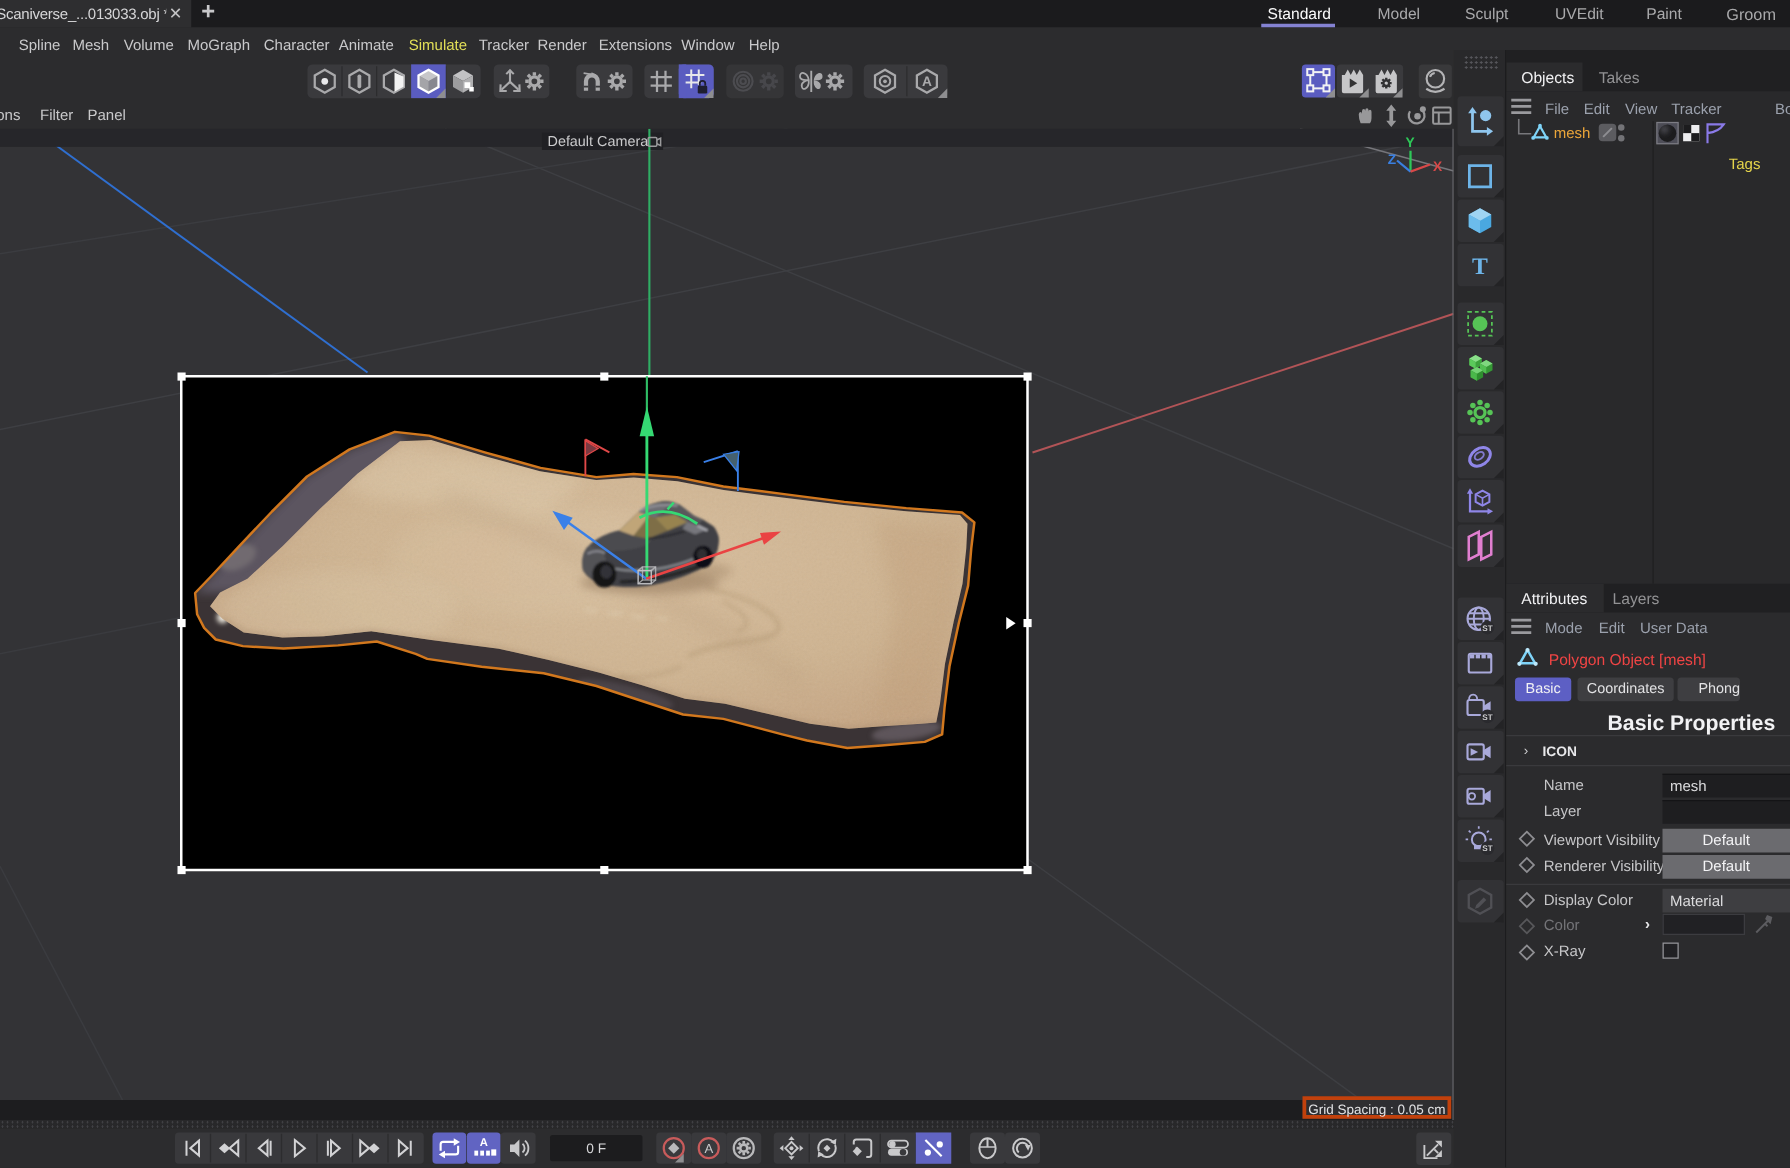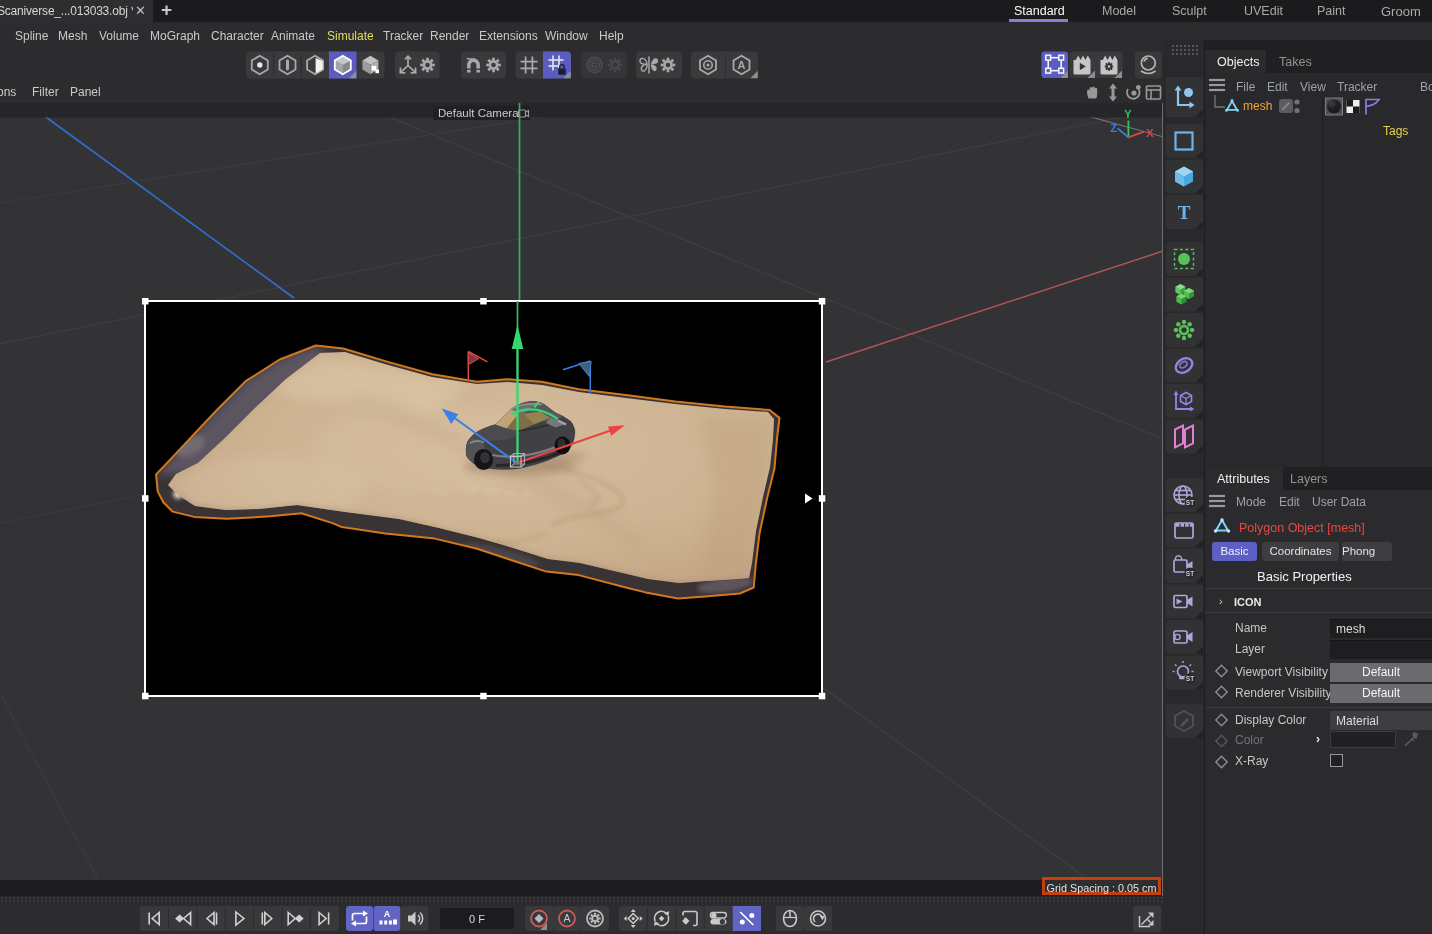--- a/index.html
+++ b/index.html
@@ -765,22 +765,22 @@
 <div class="abs" style="left:1312px;top:495px;font-size:12px;color:#9ba1ad;">User Data</div>
 <svg class="abs" style="left:1212px;top:518px;" width="20" height="18" viewBox="0 0 20 18">
       <polygon points="10,2 16,12.5 4,12.5" fill="none" stroke="#7fd4f8" stroke-width="2"></polygon>
       <circle cx="10" cy="2" r="1.7" fill="#bce8fb"></circle>
       <circle cx="16.5" cy="13" r="1.7" fill="#bce8fb"></circle>
       <circle cx="3.5" cy="13" r="1.7" fill="#bce8fb"></circle>
     </svg>
 <div class="abs" style="left:1239px;top:521px;font-size:12.5px;color:#ef4444;">Polygon Object [mesh]</div>
 <div class="abs" style="left:1212px;top:542px;width:45px;height:19px;background:#5d5fc4;border-radius:3px;color:#f2f2f4;font-size:11.5px;text-align:center;line-height:19px;">Basic</div>
 <div class="abs" style="left:1262px;top:542px;width:77px;height:19px;background:#3e3e41;border-radius:3px;color:#e2e2e4;font-size:11.5px;text-align:center;line-height:19px;">Coordinates</div>
-<div class="abs" style="left:1342px;top:542px;width:50px;height:19px;background:#3e3e41;border-radius:3px;color:#e2e2e4;font-size:11.5px;text-align:left;line-height:19px;">Phong</div>
-<div class="abs" style="left:1257px;top:569px;font-size:13px;font-weight:normal;color:#f2f2f4;">Basic Properties</div>
+<div class="abs" style="left:1342px;top:542px;width:50px;height:19px;background:#3e3e41;border-radius:3px;color:#e2e2e4;font-size:11.5px;text-align:right;line-height:19px;">Phong</div>
+<div class="abs" style="left:1286px;top:569px;font-size:17px;font-weight:bold;color:#f2f2f4;">Basic Properties</div>
 <div class="abs" style="left:1205px;top:588px;width:227px;height:1px;background:#3a3a3d;"></div>
 <div class="abs" style="left:1219px;top:595px;font-size:11px;color:#d0d0d2;">›</div>
 <div class="abs" style="left:1234px;top:596px;font-size:11px;font-weight:bold;color:#e8e8ea;">ICON</div>
 <div class="abs" style="left:1205px;top:612px;width:227px;height:1px;background:#3a3a3d;"></div>
 <div class="abs" style="left:1235px;top:621px;font-size:12px;color:#c6c6c8;text-align:right;">Name</div>
 <div class="abs" style="left:1330px;top:619px;width:102px;height:19px;background:#1e1e20;border-top:1px solid #141416;"></div>
 <div class="abs" style="left:1336px;top:622px;font-size:12px;color:#dcdcde;">mesh</div>
 <div class="abs" style="left:1235px;top:642px;font-size:12px;color:#c6c6c8;">Layer</div>
 <div class="abs" style="left:1330px;top:640px;width:102px;height:19px;background:#1e1e20;border-top:1px solid #141416;"></div>
 <div class="abs" style="left:1235px;top:665px;font-size:12px;color:#c6c6c8;">Viewport Visibility</div>

